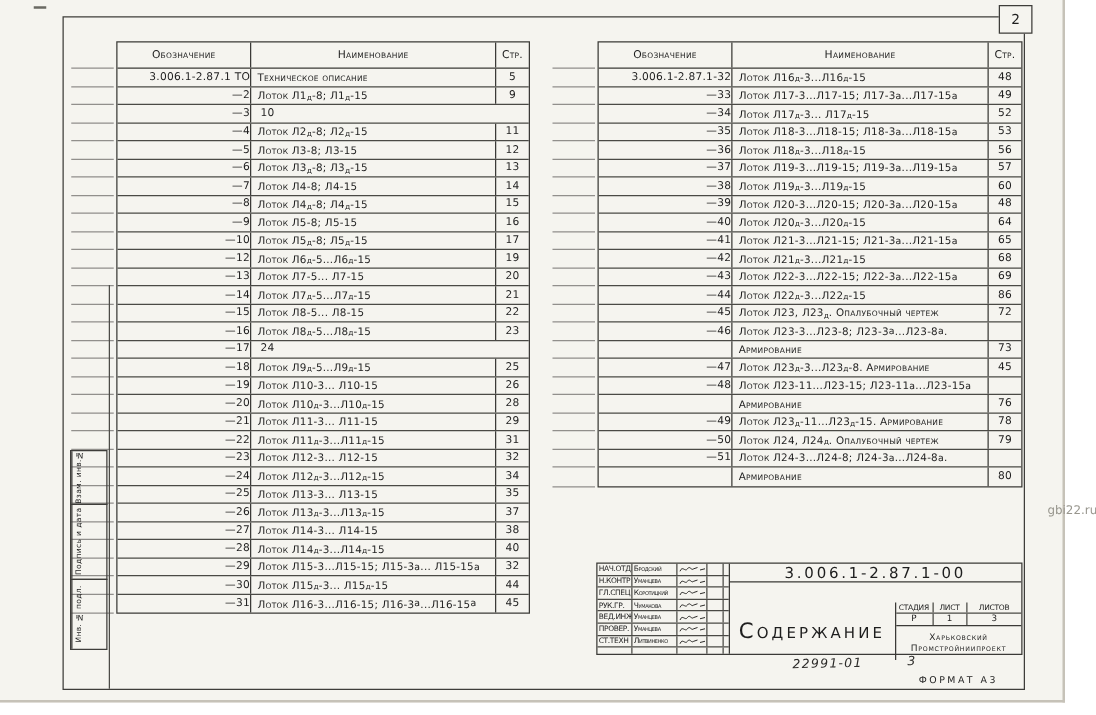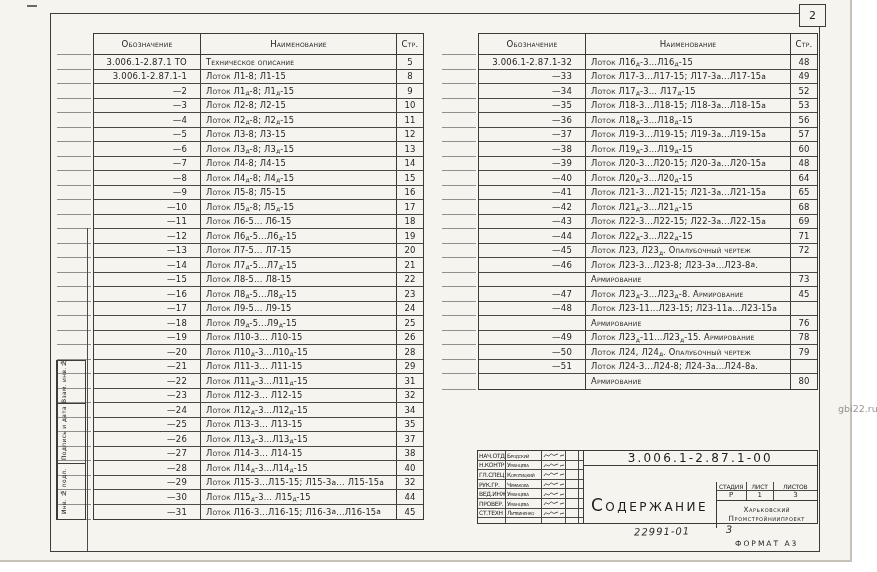--- a/index.html
+++ b/index.html
@@ -30,21 +30,21 @@
   #right-table { left:478px; width:340px; }
   .thead { display:flex; height:21px; border-bottom:1.6px solid #3b3a37; position:relative; }
   .thead .cell { font-size:8.6px; justify-content:center; }
   .trow { display:flex; height:14.5px; border-bottom:1px solid #4a4945; position:relative; }
   .trow:last-child { border-bottom:none; }
   
   .trow::before, .thead::before { content:""; position:absolute; left:-37px; bottom:-1px;
            width:34px; height:0; border-top:1px solid rgba(62,61,58,.55); }
   .cell { display:flex; align-items:center; height:100%; white-space:nowrap;
           font-size:8.5px; letter-spacing:.2px; overflow:hidden; }
-  .c-d { width:107px; border-right:1.2px solid #3b3a37; justify-content:flex-end; padding-right:13px; }
+  .c-d { width:107px; border-right:1.2px solid #3b3a37; justify-content:flex-end; }
   .c-n { flex:1; border-right:1.2px solid #3b3a37; padding-left:5px; font-size:8.3px; }
   .c-p { width:26px; justify-content:center; }
   .sc { font-variant:small-caps; }
   .c-n sub { font-variant:normal; font-size:6px; transform:translateY(2px); letter-spacing:0; }
   .c-n .lc { font-variant:normal; font-size:7.5px; }
 
   
   #margin-line { position:absolute; left:87px; top:228px; height:323px; width:0;
                  border-left:1.2px solid #4c4b47; }
   .side-box { position:absolute; left:56px; width:30px; border:1.3px solid #3e3d3a; display:flex; }
@@ -119,32 +119,26 @@
       <div class="cell c-n sc" style="padding-left:0;justify-content:center;">Наименование</div>
       <div class="cell c-p sc">Стр.</div>
     </div>
     <div id="left-table-body">
         <div class="trow">
           <div class="cell c-d sc">3.006.1-2.87.1 ТО</div>
           <div class="cell c-n sc">Техническое описание</div>
           <div class="cell c-p">5</div>
         </div>
         <div class="trow">
-          <div class="cell c-d sc">3.006.1-2.87.1-1</div>
-          <div class="cell c-n sc">Лоток Л1-8; Л1-15</div>
-          <div class="cell c-p">8</div>
-        </div>
-        <div class="trow">
           <div class="cell c-d sc">—2</div>
           <div class="cell c-n sc">Лоток Л1<sub>д</sub>-8; Л1<sub>д</sub>-15</div>
           <div class="cell c-p">9</div>
         </div>
         <div class="trow">
           <div class="cell c-d sc">—3</div>
-          <div class="cell c-n sc">Лоток Л2-8; Л2-15</div>
           <div class="cell c-p">10</div>
         </div>
         <div class="trow">
           <div class="cell c-d sc">—4</div>
           <div class="cell c-n sc">Лоток Л2<sub>д</sub>-8; Л2<sub>д</sub>-15</div>
           <div class="cell c-p">11</div>
         </div>
         <div class="trow">
           <div class="cell c-d sc">—5</div>
           <div class="cell c-n sc">Лоток Л3-8; Л3-15</div>
@@ -169,25 +163,20 @@
           <div class="cell c-d sc">—9</div>
           <div class="cell c-n sc">Лоток Л5-8; Л5-15</div>
           <div class="cell c-p">16</div>
         </div>
         <div class="trow">
           <div class="cell c-d sc">—10</div>
           <div class="cell c-n sc">Лоток Л5<sub>д</sub>-8; Л5<sub>д</sub>-15</div>
           <div class="cell c-p">17</div>
         </div>
         <div class="trow">
-          <div class="cell c-d sc">—11</div>
-          <div class="cell c-n sc">Лоток Л6-5... Л6-15</div>
-          <div class="cell c-p">18</div>
-        </div>
-        <div class="trow">
           <div class="cell c-d sc">—12</div>
           <div class="cell c-n sc">Лоток Л6<sub>д</sub>-5...Л6<sub>д</sub>-15</div>
           <div class="cell c-p">19</div>
         </div>
         <div class="trow">
           <div class="cell c-d sc">—13</div>
           <div class="cell c-n sc">Лоток Л7-5... Л7-15</div>
           <div class="cell c-p">20</div>
         </div>
         <div class="trow">
@@ -200,21 +189,20 @@
           <div class="cell c-n sc">Лоток Л8-5... Л8-15</div>
           <div class="cell c-p">22</div>
         </div>
         <div class="trow">
           <div class="cell c-d sc">—16</div>
           <div class="cell c-n sc">Лоток Л8<sub>д</sub>-5...Л8<sub>д</sub>-15</div>
           <div class="cell c-p">23</div>
         </div>
         <div class="trow">
           <div class="cell c-d sc">—17</div>
-          <div class="cell c-n sc">Лоток Л9-5... Л9-15</div>
           <div class="cell c-p">24</div>
         </div>
         <div class="trow">
           <div class="cell c-d sc">—18</div>
           <div class="cell c-n sc">Лоток Л9<sub>д</sub>-5...Л9<sub>д</sub>-15</div>
           <div class="cell c-p">25</div>
         </div>
         <div class="trow">
           <div class="cell c-d sc">—19</div>
           <div class="cell c-n sc">Лоток Л10-3... Л10-15</div>
@@ -346,21 +334,21 @@
           <div class="cell c-p">68</div>
         </div>
         <div class="trow">
           <div class="cell c-d sc">—43</div>
           <div class="cell c-n sc">Лоток Л22-3...Л22-15; Л22-3<span class="lc">а</span>...Л22-15<span class="lc">а</span></div>
           <div class="cell c-p">69</div>
         </div>
         <div class="trow">
           <div class="cell c-d sc">—44</div>
           <div class="cell c-n sc">Лоток Л22<sub>д</sub>-3...Л22<sub>д</sub>-15</div>
-          <div class="cell c-p">71</div>
+          <div class="cell c-p">86</div>
         </div>
         <div class="trow">
           <div class="cell c-d sc">—45</div>
           <div class="cell c-n sc">Лоток Л23, Л23<sub>д</sub>. Опалубочный чертеж</div>
           <div class="cell c-p">72</div>
         </div>
         <div class="trow">
           <div class="cell c-d sc">—46</div>
           <div class="cell c-n sc">Лоток Л23-3...Л23-8; Л23-3<span class="lc">а</span>...Л23-8<span class="lc">а</span>.</div>
           <div class="cell c-p"></div>

